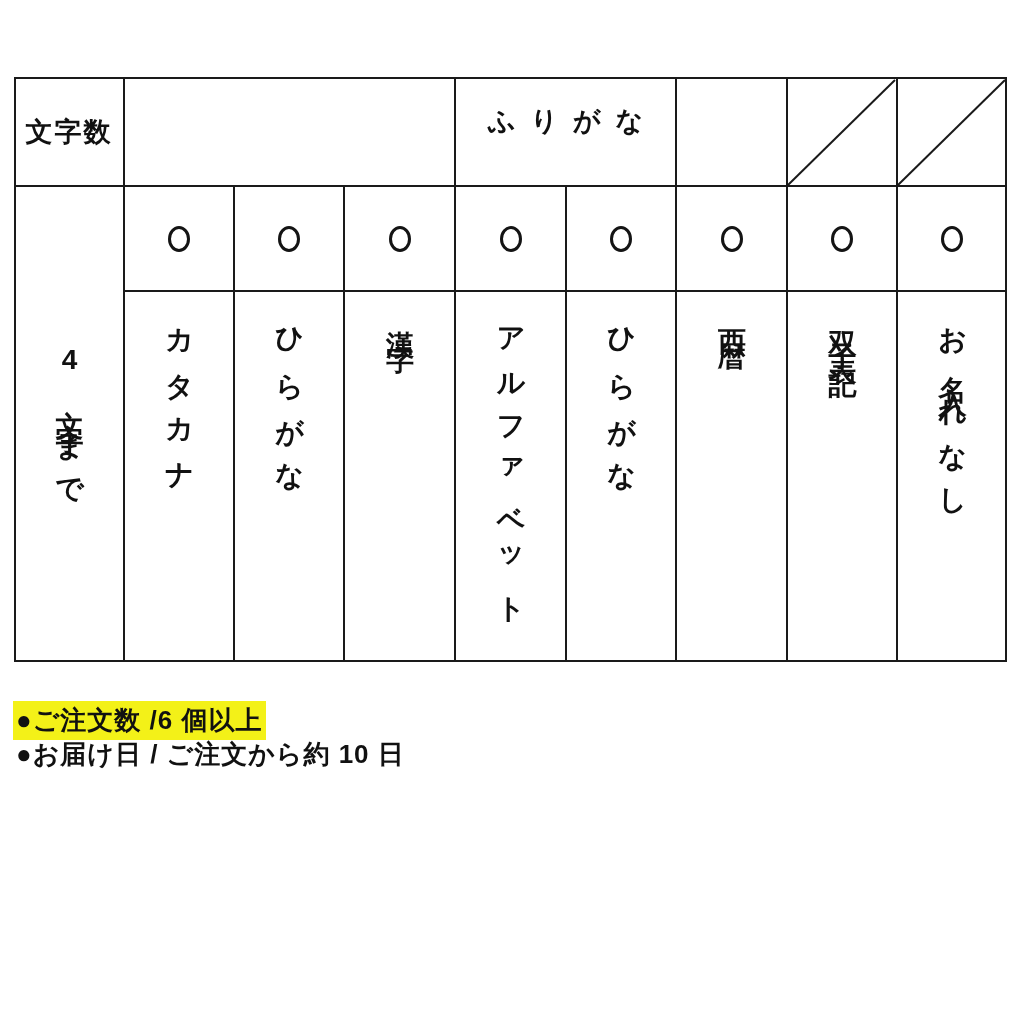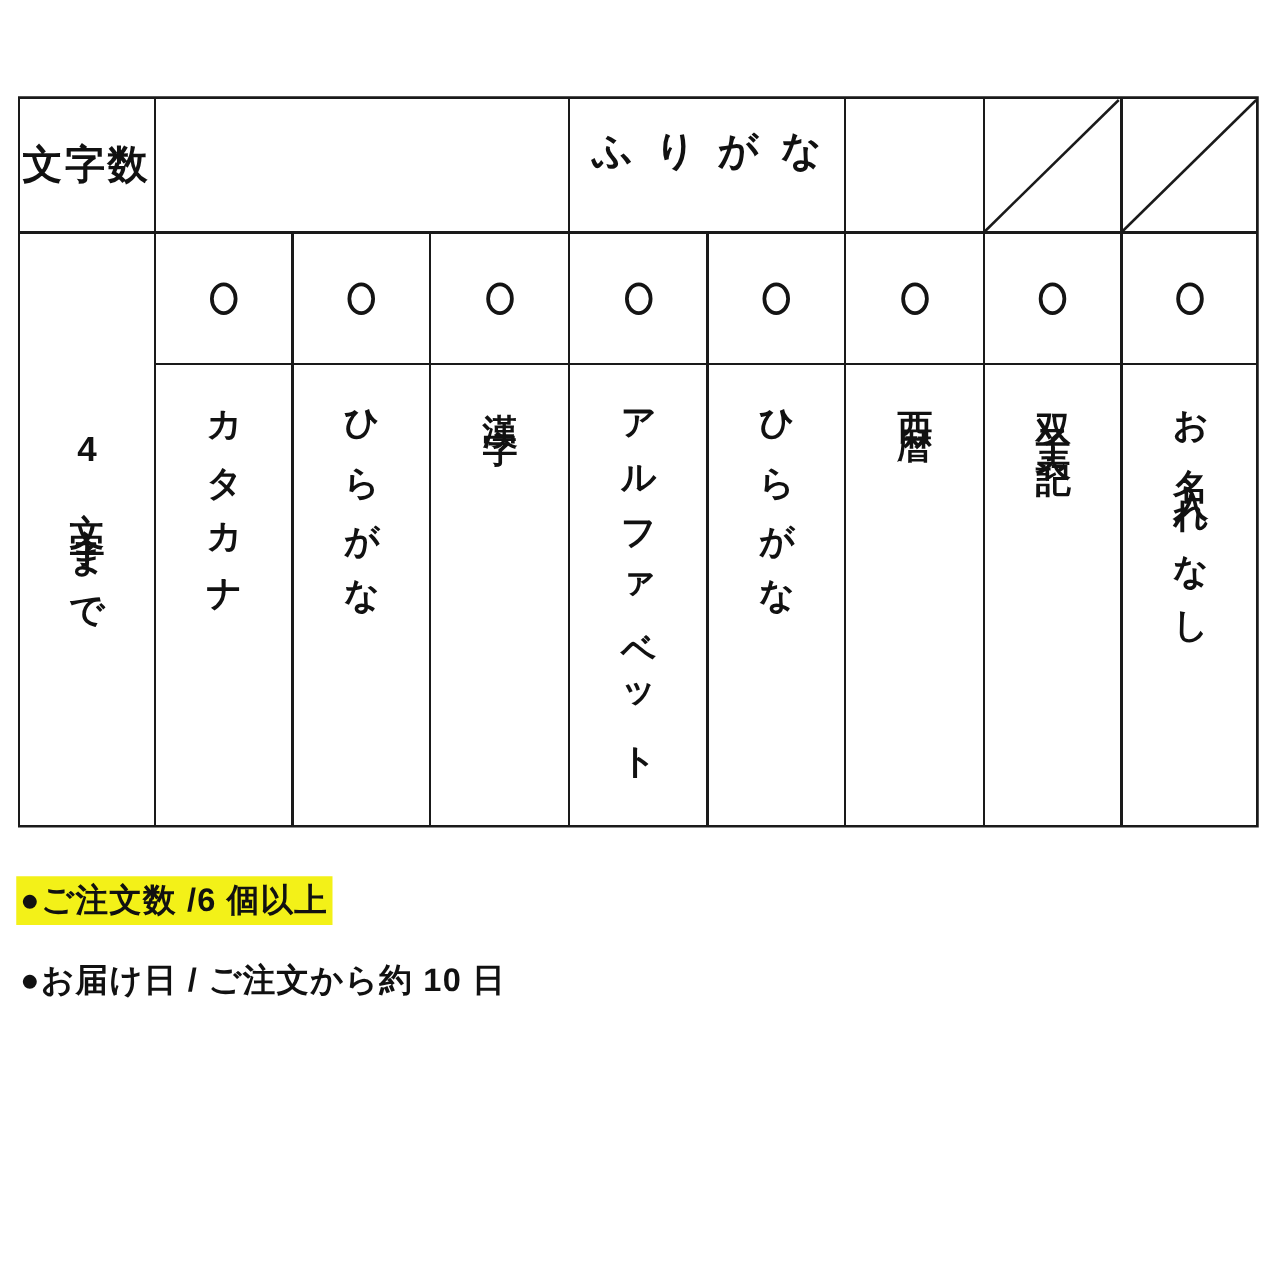--- a/index.html
+++ b/index.html
@@ -13,21 +13,21 @@
   
   .table{
     position:absolute;left:14px;top:77px;width:993px;height:585px;
   }
   .grid{position:absolute;left:0;top:0;pointer-events:none;}
   .cell{
     position:absolute;display:flex;align-items:center;justify-content:center;
     box-sizing:border-box;
   }
   .hdr{
-    font-size:32px;font-weight:700;letter-spacing:2px;white-space:nowrap;border-radius:26px;
+    font-size:27px;font-weight:700;letter-spacing:2px;white-space:nowrap;border-radius:26px;
   }
   .hdr .sp{letter-spacing:.55em;margin-right:-.55em;}
   
   .circle{
     display:block;width:16px;height:20px;border:3px solid #141414;
     border-radius:50%;font-size:0;line-height:0;overflow:hidden;color:transparent;
   }
   .opt-cell{
     position:absolute;display:flex;justify-content:center;align-items:flex-start;
     padding-top:17px;box-sizing:border-box;
@@ -43,21 +43,21 @@
   
   .notes{position:absolute;left:13px;top:701px;}
   .note{
     font-size:26px;font-weight:700;letter-spacing:1px;white-space:nowrap;
     line-height:1;color:#111;
   }
   .note.hl{
     display:inline-block;background:#f3f118;
     padding:6px 4px 7px 3px;
   }
-  .note.plain{margin-top:31px;padding-left:3px;}
+  .note.plain{margin-top:1px;padding-left:3px;}
 </style>
 </head>
 <body>
 
 <div class="table">
 
   <svg class="grid" width="993" height="585">
     <g stroke="#1a1a1a" stroke-width="2" fill="none" shape-rendering="crispEdges">
       <rect x="1" y="1" width="991" height="583"></rect>
       <line x1="1" y1="109" x2="992" y2="109"></line>

